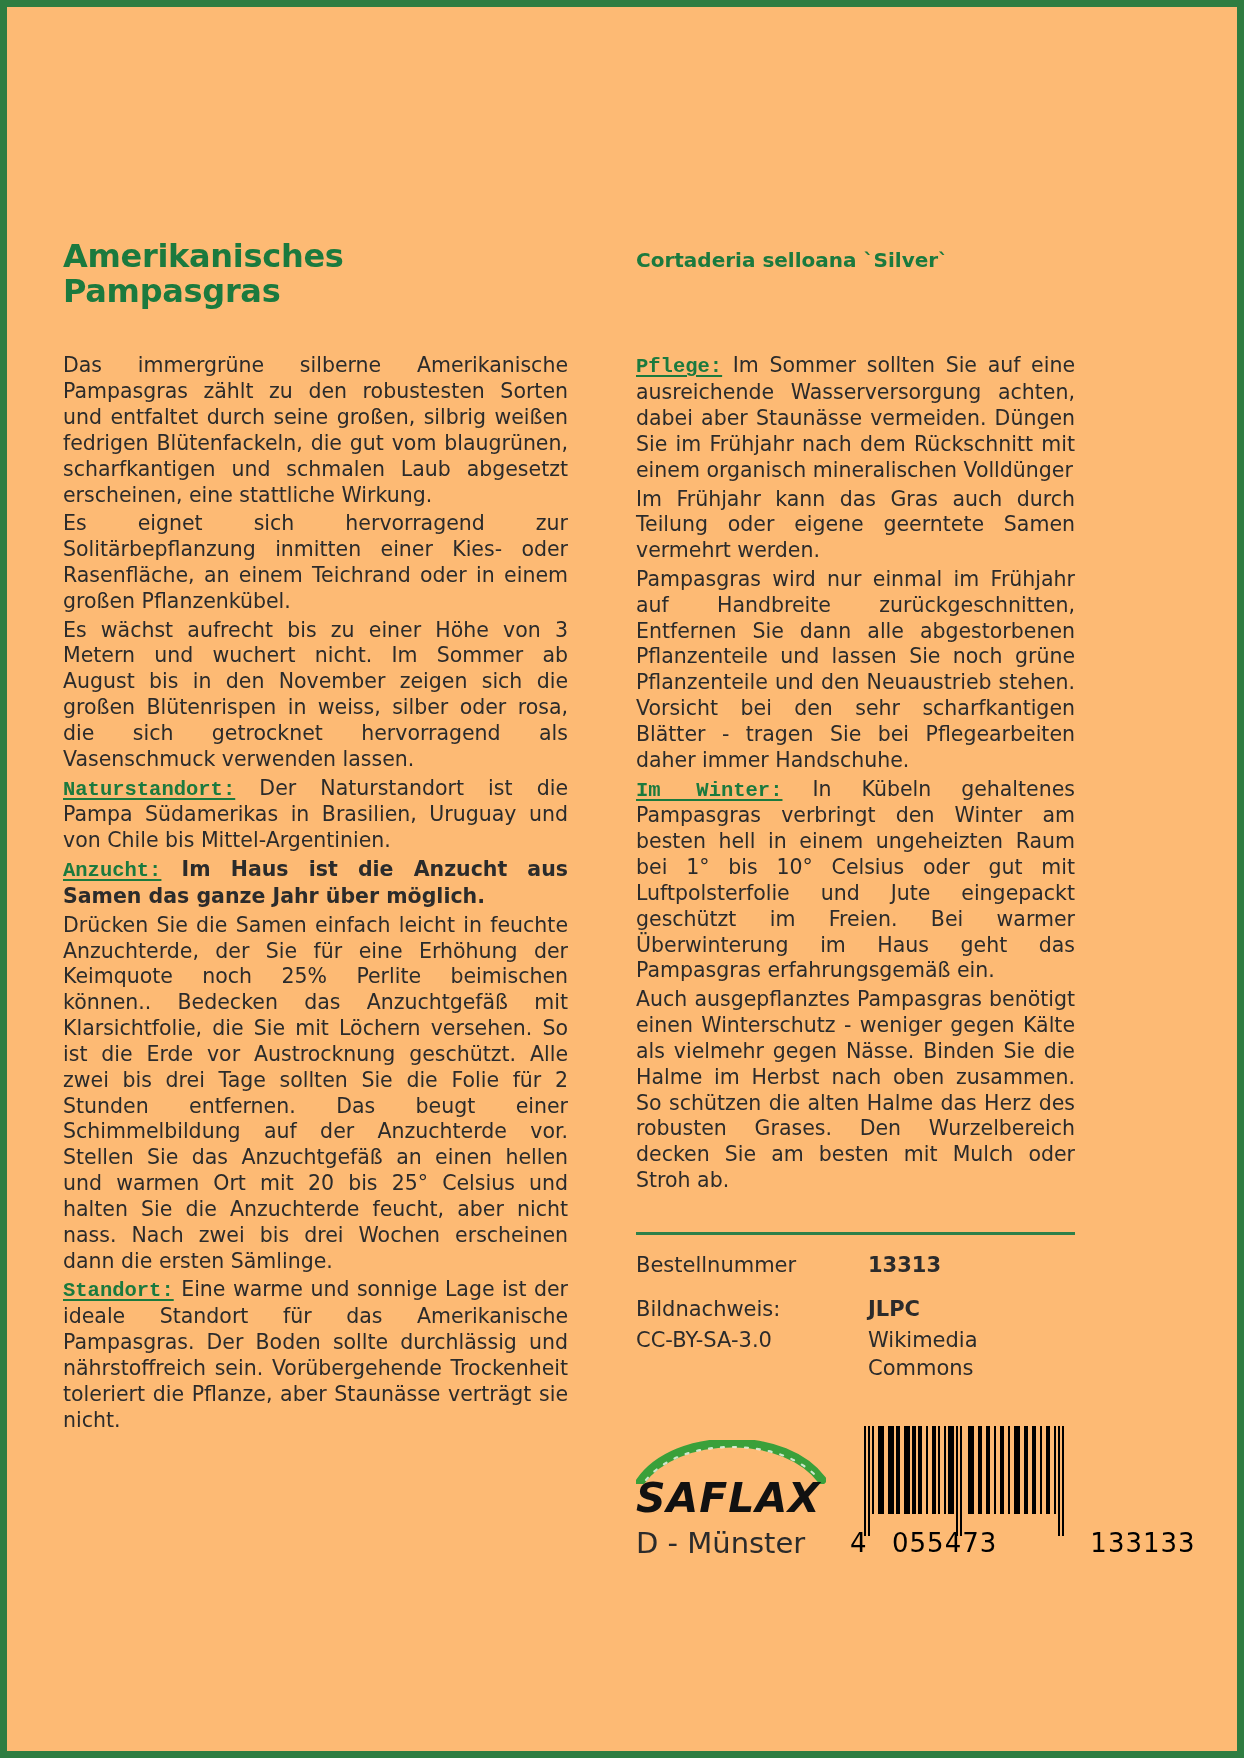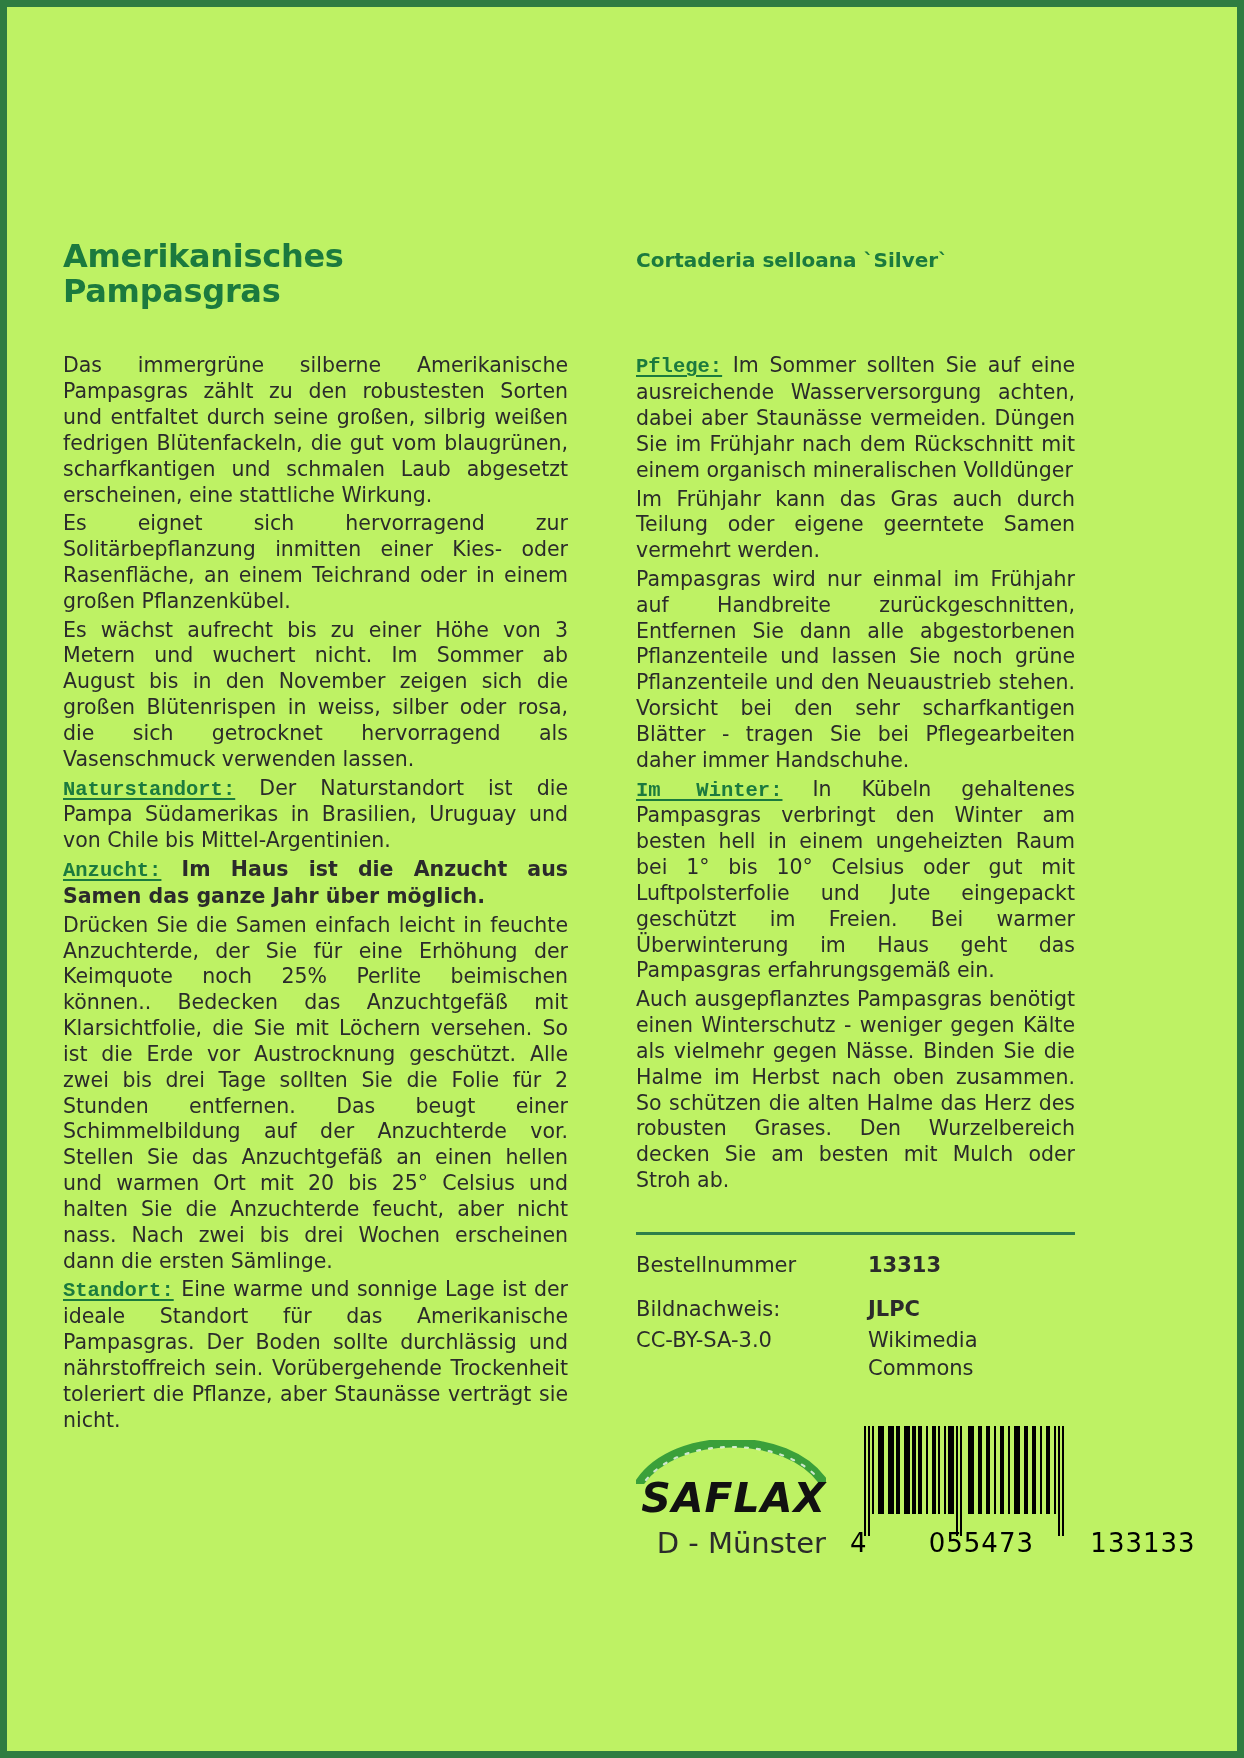--- a/index.html
+++ b/index.html
@@ -8,21 +8,21 @@
     background: #ffffff;
   }
   body {
     font-family: "DejaVu Sans", sans-serif;
   }
   .page {
     position: relative;
     width: 1244px;
     height: 1758px;
     box-sizing: border-box;
-    background: #bef264;
+    background: #fdba74;
     border: 7px solid #2e7d41;
     overflow: hidden;
   }
   .inner {
     position: absolute;
     left: 56px;
     top: 232px;
     width: 1012px;
   }
   
@@ -103,21 +103,21 @@
   .meta-gap td { height: 14px; padding: 0; }
   
   .brand-row {
     display: flex;
     align-items: flex-end;
     margin-top: 42px;
   }
   .brand {
     width: 238px;
     position: relative;
-    text-align: right;
+    text-align: left;
   }
   .brand-arc {
     height: 44px;
     margin-bottom: -6px;
   }
   .brand-name {
     font-family: "DejaVu Sans", sans-serif;
     font-style: italic;
     font-weight: bold;
     font-size: 41px;
@@ -144,21 +144,21 @@
   .barcode-digits {
     display: flex;
     align-items: baseline;
     font-size: 26px;
     color: #000000;
     letter-spacing: 1px;
     margin-top: -22px;
     width: 100%;
   }
   .bc-first { width: 22px; }
-  .bc-left { width: 142px; text-align: right; margin-left: 20px;}
+  .bc-left { width: 142px; text-align: left; margin-left: 20px;}
   .bc-right { width: 142px; text-align: center; margin-left: 38px;}
 </style>
 </head>
 <body>
 
 <div class="page">
   <div class="inner">
 
     <div class="title-row">
       <div class="title-common">Amerikanisches Pampasgras</div>

